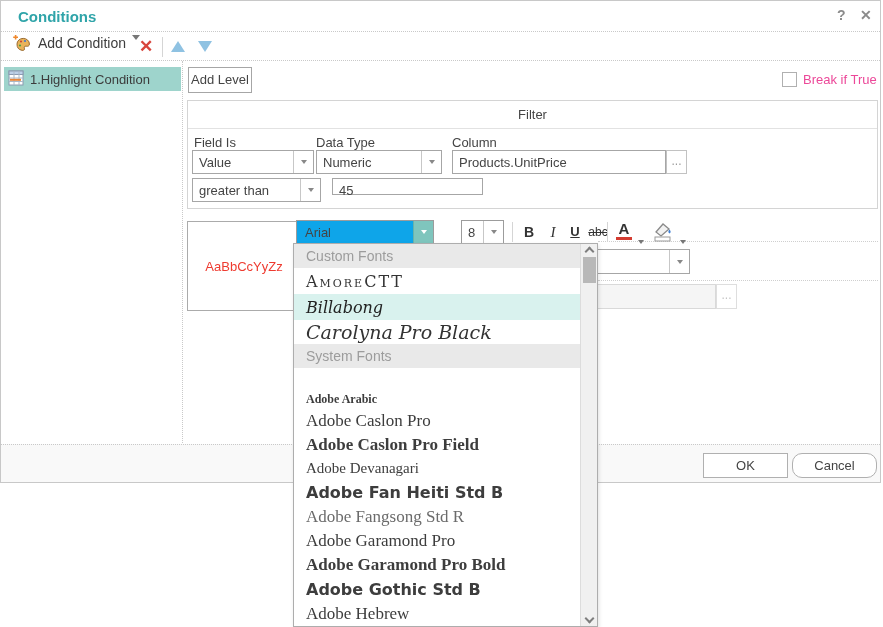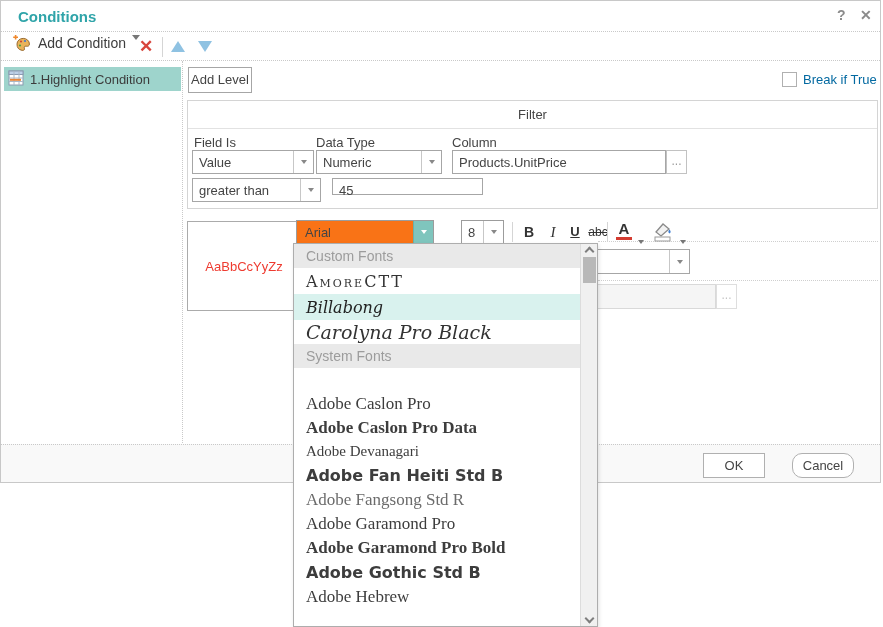--- a/index.html
+++ b/index.html
@@ -37,21 +37,21 @@
                border-right:1px dotted #c9c9c9; }
   .cond-item { position:absolute; left:3px; top:6px; width:177px; height:24px;
                background:#9ed4cc; display:flex; align-items:center; gap:6px; padding-left:4px;
                font-size:13px; color:#3c3c3c; }
 
   
   .addlevel { position:absolute; left:187px; top:66px; width:64px; height:26px; background:#fff;
               border:1px solid #a6a6a6; font-size:13px; color:#444; text-align:center; line-height:24px; }
   .breakrow { position:absolute; left:781px; top:71px; display:flex; align-items:center; gap:6px; }
   .checkbox { width:15px; height:15px; border:1px solid #b0b0b0; background:#fff; }
-  .breaklabel { font-size:13px; color:#0369a1; }
+  .breaklabel { font-size:13px; color:#ec4899; }
 
   
   .filterbox { position:absolute; left:186px; top:99px; width:691px; height:109px;
                border:1px solid #d4d4d4; background:#fff;padding-left:47px; }
   .filterhead { position:absolute; left:0; top:0; width:100%; height:28px; line-height:28px;
                 text-align:center; font-size:13px; color:#444; border-bottom:1px solid #e2e2e2; }
   .flabel { position:absolute; font-size:13px; color:#444; top:34px; }
   .lab-field { left:6px; } .lab-dtype { left:128px; } .lab-col { left:264px; }
   .combo { position:absolute; height:24px; background:#fff; border:1px solid #a6a6a6;
            font-size:13px; color:#444; }
@@ -67,21 +67,21 @@
               color:#9a9a9a; font-size:12px; text-align:center; line-height:20px; background:#fff; }
   .c-oper   { left:4px; top:77px; width:129px; }
   .t-value  { position:absolute; left:144px; top:77px; width:151px; height:17px; border:1px solid #a6a6a6;
               font-size:13px; color:#444; padding:4px 0 0 6px; background:#fff; }
 
   
   .preview { position:absolute; left:186px; top:220px; width:114px; height:90px; border:1px solid #ababab;
              background:#fff; display:flex; align-items:center; justify-content:center;
              font-size:13px; color:#ee3b30; }
   .fontcombo { position:absolute; left:295px; top:219px; width:138px; height:24px;
-               border:1px solid #9c9c9c; background:#f97316; font-size:13px; }
+               border:1px solid #9c9c9c; background:#0ea5e9; font-size:13px; }
   .fontcombo .ctext { left:8px; }
   .fontcombo .cbtn { background:#7fc5bd; border-left:1px solid #69b2aa; }
   .fontcombo .cbtn .tri { border-top-color:#fff; }
   .sizecombo { position:absolute; left:460px; top:219px; width:43px; height:24px;
                border:1px solid #9c9c9c; background:#fff; font-size:13px; }
   .fmt-sep { position:absolute; top:221px; width:1px; height:20px; background:#d5d5d5; }
   .fmt-btn { position:absolute; top:219px; height:24px; min-width:22px; text-align:center;
              line-height:24px; font-size:14px; color:#333; }
   .fb-bold { left:517px; font-weight:bold; }
   .fb-italic { left:541px; font-style:italic; font-family:"Liberation Serif", serif; font-size:15px; }
@@ -99,21 +99,21 @@
               border:1px solid #a6a6a6; background:#fff; z-index:1; }
   .bg-text  { position:absolute; left:555px; top:283px; width:160px; height:25px;
               border:1px solid #d9d9d9; background:#f5f5f5; z-index:1; }
   .bg-dots  { position:absolute; left:715px; top:283px; width:21px; height:25px; border:1px solid #dedede;
               color:#c4c4c4; font-size:12px; text-align:center; line-height:21px; background:#fff; z-index:1; }
   .dotline { position:absolute; height:1px; border-top:1px dotted #cfcfcf; z-index:0; }
 
   
   .footer { position:absolute; left:0; top:443px; width:100%; height:38px; background:#f9f9f9;
             border-top:1px dotted #c9c9c9; }
-  .btn { position:absolute; top:8px; width:62px; height:25px; background:#fff; border:1px solid #b0b0b0;
+  .btn { position:absolute; top:8px; width:85px; height:25px; background:#fff; border:1px solid #b0b0b0;
          font-size:13px; color:#444; text-align:center; line-height:23px; }
   .btn-ok { left:702px; } .btn-cancel { left:791px;border-radius:10px; }
 
   
   .fontlist { position:absolute; left:293px; top:243px; width:305px; height:384px; background:#fff;
               border:1px solid #adadad; z-index:50; box-shadow:1px 2px 4px rgba(0,0,0,.12); overflow:hidden; }
   .fl-inner { position:absolute; left:0; top:0; right:17px; bottom:0; }
   .fl-row { padding-left:12px; color:#3d3d3d; white-space:nowrap; overflow:hidden; display:flex; align-items:center; }
   .fl-header { background:#e9e9e9; color:#9c9c9c; font-size:14px; }
   .h24{height:24px;} .h26{height:26px;} .h25{height:25px;} .h22{height:22px;}
@@ -277,22 +277,23 @@
   </div>
 
   <div class="fontlist">
     <div class="fl-inner">
       <div class="fl-row fl-header h24">Custom Fonts</div>
       <div class="fl-row h26 ff-amore">AmoreCTT</div>
       <div class="fl-row h26 ff-script sel">Billabong</div>
       <div class="fl-row h24 ff-script-lg">Carolyna Pro Black</div>
       <div class="fl-row fl-header h24">System Fonts</div>
       <div class="fl-row h23"></div>
+      <div class="fl-row h17 ff-serif-sm-b">Adobe Arabic</div>
       <div class="fl-row h25 ff-serif">Adobe Caslon Pro</div>
-      <div class="fl-row h24 ff-serif-b">Adobe Caslon Pro Data</div>
+      <div class="fl-row h24 ff-serif-b">Adobe Caslon Pro Field</div>
       <div class="fl-row h22 ff-serif-15">Adobe Devanagari</div>
       <div class="fl-row h26 ff-sans-sb">Adobe Fan Heiti Std B</div>
       <div class="fl-row h24 ff-serif-gray">Adobe Fangsong Std R</div>
       <div class="fl-row h23 ff-serif">Adobe Garamond Pro</div>
       <div class="fl-row h25 ff-serif-b">Adobe Garamond Pro Bold</div>
       <div class="fl-row h25 ff-sans-b">Adobe Gothic Std B</div>
       <div class="fl-row h24 ff-serif">Adobe Hebrew</div>
     </div>
     <div class="scrollbar">
       <span class="chev chev-up"></span>

